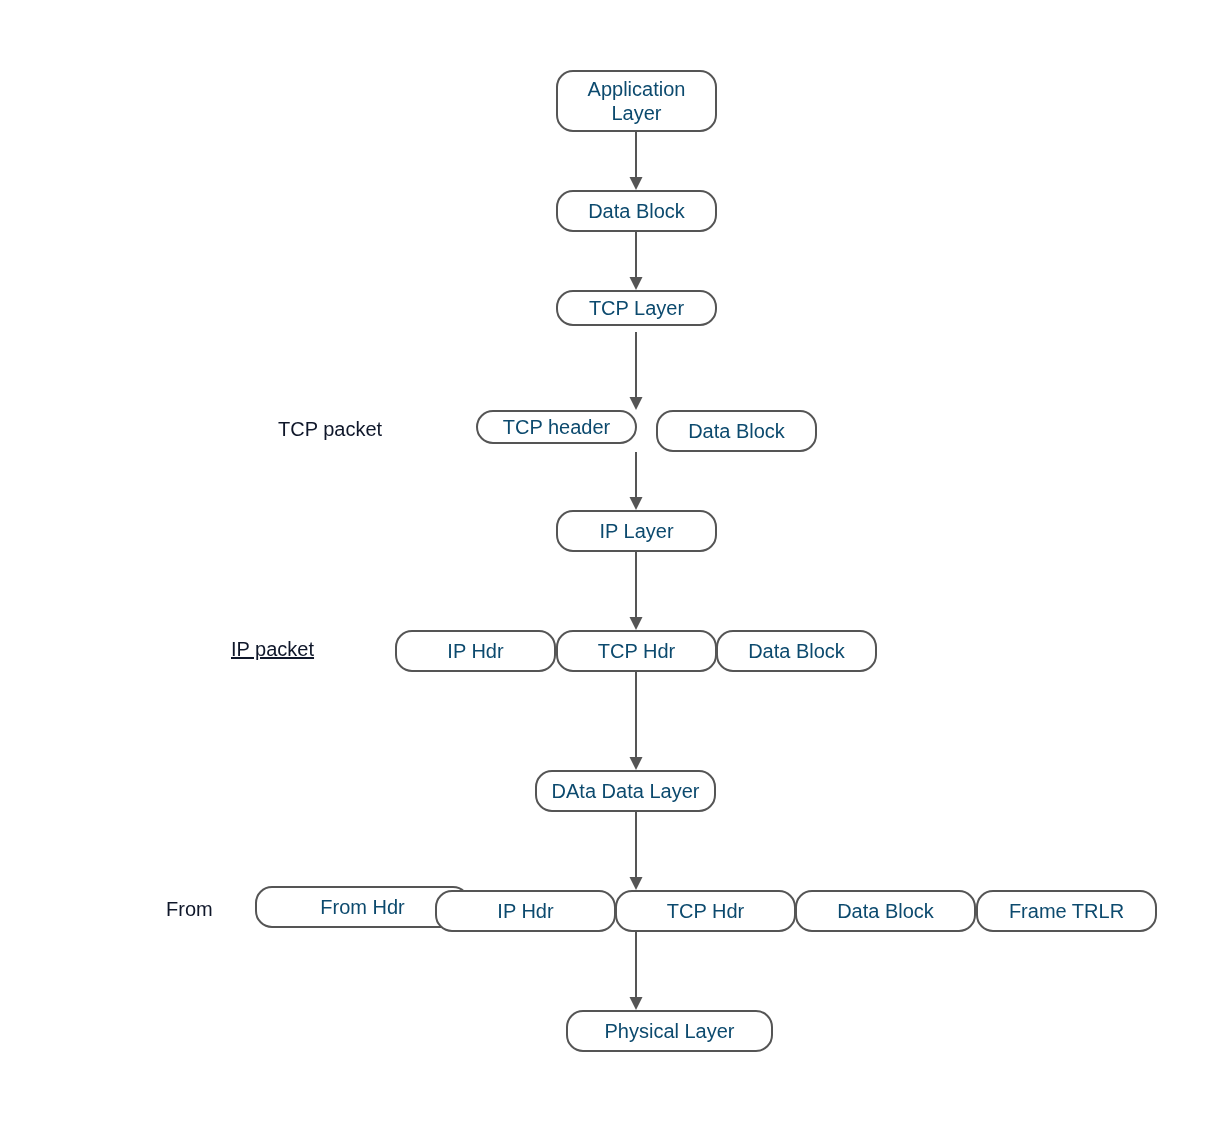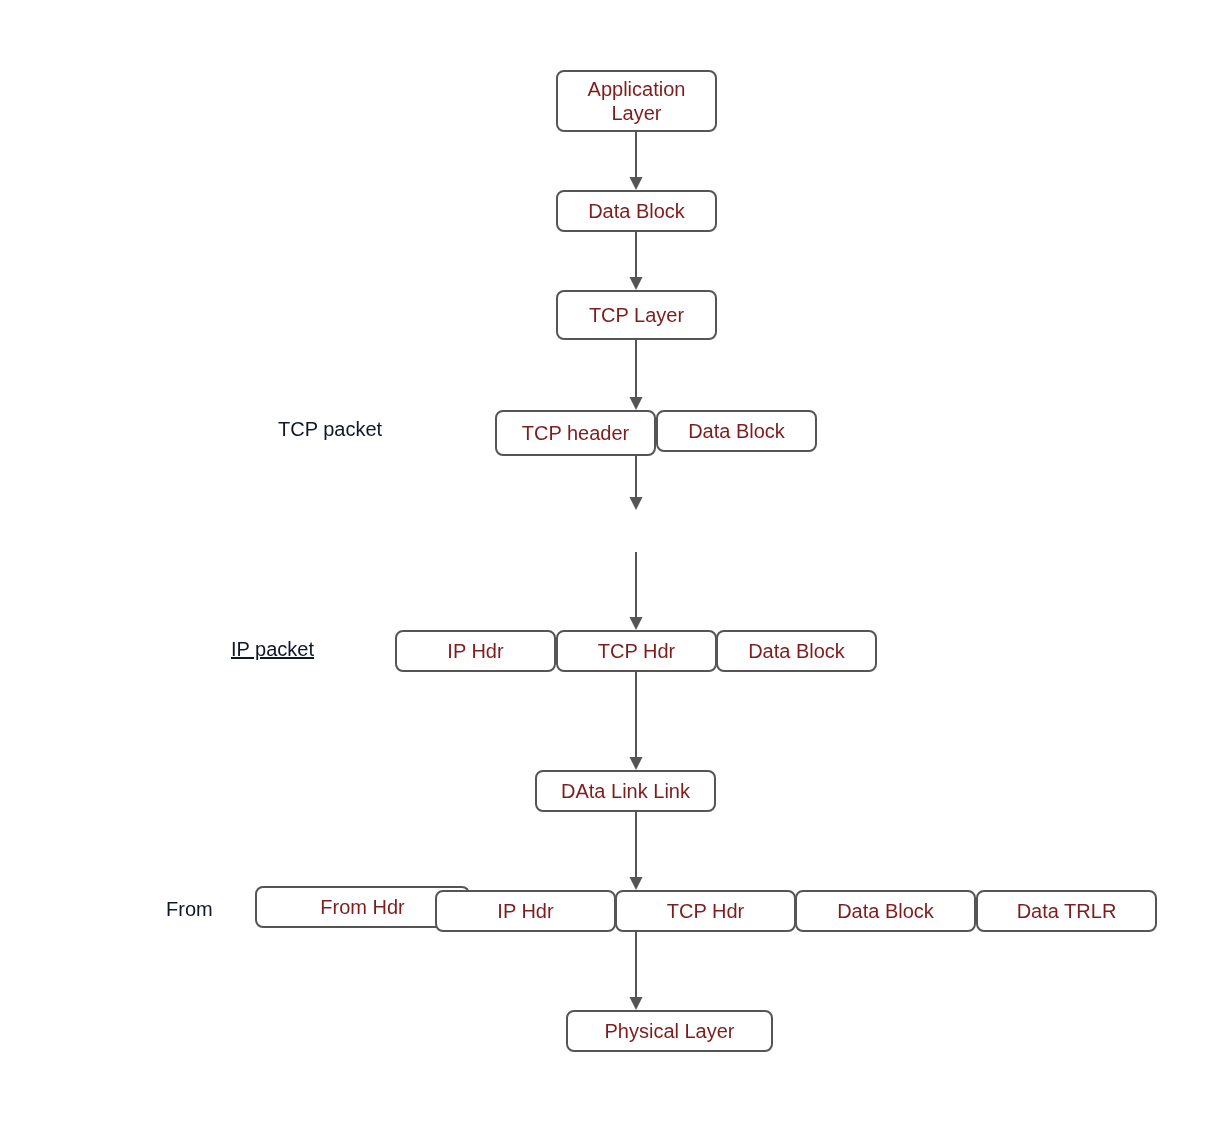--- a/index.html
+++ b/index.html
@@ -18,28 +18,28 @@
     height: 1122px;
     background: #ffffff;
     overflow: hidden;
   }
   
   .node {
     position: absolute;
     box-sizing: border-box;
     background: #ffffff;
     border: 2px solid #555555;
-    border-radius: 8px;
+    border-radius: 17px;
     display: flex;
     align-items: center;
     justify-content: center;
     text-align: center;
     font-size: 20px;
     line-height: 1.22;
-    color: #7f1d1d;
+    color: #0c4a6e;
     white-space: pre-line;
     z-index: 3;
   }
   
   .caption {
     position: absolute;
     font-size: 20px;
     color: #0f172a;
     white-space: nowrap;
     z-index: 3;
@@ -77,45 +77,46 @@
       <polygon points="629.5,877 642.5,877 636,890" fill="#555555"></polygon>
       <line x1="636" y1="932" x2="636" y2="998" stroke="#555555" stroke-width="2"></line>
       <polygon points="629.5,997 642.5,997 636,1010" fill="#555555"></polygon>
     </svg>
 
   <div class="node" style="left: 556px; top: 70px; width: 161px; height: 62px;">Application
 Layer</div>
 
   <div class="node" style="left: 556px; top: 190px; width: 161px; height: 42px;">Data Block</div>
 
-  <div class="node" style="left: 556px; top: 290px; width: 161px; height: 50px;">TCP Layer</div>
+  <div class="node" style="left: 556px; top: 290px; width: 161px; height: 36px;">TCP Layer</div>
 
+  <div class="node" style="left: 556px; top: 510px; width: 161px; height: 42px;">IP Layer</div>
 
-  <div class="node" style="left: 535px; top: 770px; width: 181px; height: 42px;">DAta Link Link</div>
+  <div class="node" style="left: 535px; top: 770px; width: 181px; height: 42px;">DAta Data Layer</div>
 
   <div class="node" style="left: 566px; top: 1010px; width: 207px; height: 42px;">Physical Layer</div>
 
   <div class="caption" style="left: 278px; top: 418px;">TCP packet</div>
 
   <div class="caption" style="left: 231px; top: 638px; text-decoration: underline;">IP packet</div>
 
   <div class="caption" style="left: 166px; top: 898px;">From</div>
 
   <div>
-      <div class="node" style="left: 495px; top: 410px; width: 161px; height: 46px;">TCP header</div>
+      <div class="node" style="left: 476px; top: 410px; width: 161px; height: 34px;">TCP header</div>
       <div class="node" style="left: 656px; top: 410px; width: 161px; height: 42px;">Data Block</div>
     </div>
 
   <div>
       <div class="node" style="left: 395px; top: 630px; width: 161px; height: 42px;">IP Hdr</div>
       <div class="node" style="left: 556px; top: 630px; width: 161px; height: 42px;">TCP Hdr</div>
       <div class="node" style="left: 716px; top: 630px; width: 161px; height: 42px;">Data Block</div>
     </div>
 
   <div>
       <div class="node" style="left: 255px; top: 886px; width: 215px; height: 42px;">From Hdr</div>
       <div class="node" style="left: 435px; top: 890px; width: 181px; height: 42px;">IP Hdr</div>
       <div class="node" style="left: 615px; top: 890px; width: 181px; height: 42px;">TCP Hdr</div>
       <div class="node" style="left: 795px; top: 890px; width: 181px; height: 42px;">Data Block</div>
-      <div class="node" style="left: 976px; top: 890px; width: 181px; height: 42px;">Data TRLR</div>
+      <div class="node" style="left: 976px; top: 890px; width: 181px; height: 42px;">Frame TRLR</div>
     </div>
 
 </div>
 
 </body></html>

